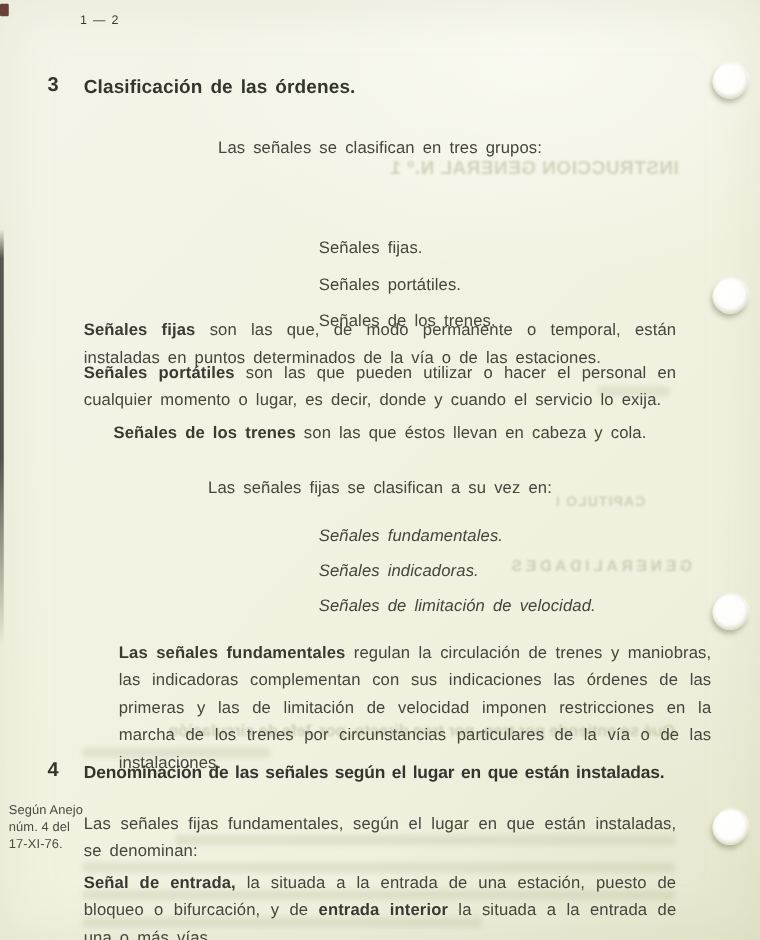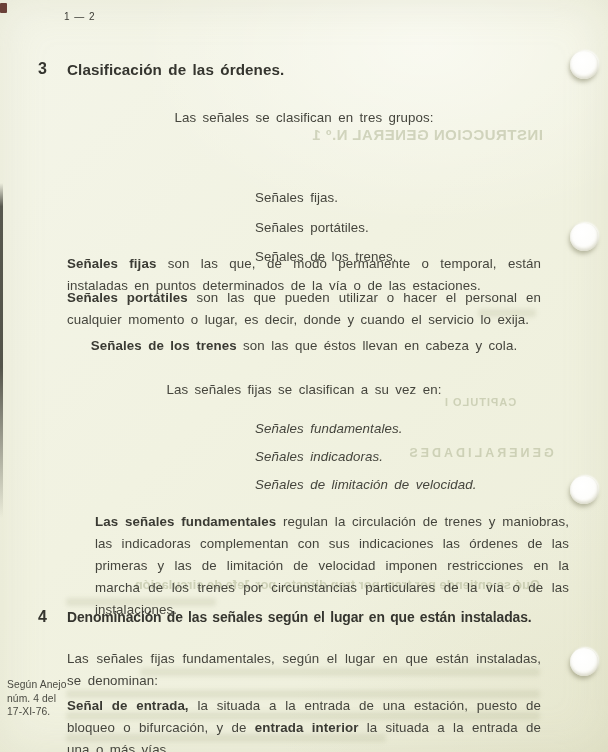--- a/index.html
+++ b/index.html
@@ -47,21 +47,21 @@
   
   .siglist{
     left:255px;top:0;width:280px;
     font-size:13.3px;color:#45453d;
     letter-spacing:0.1px;word-spacing:2.6px;
     text-align:left;
   }
   .siglist .item{display:block;}
   
   .marginnote{
-    left:7px;top:678px;width:60px;
+    left:7px;top:642px;width:60px;
     font-size:10.3px;line-height:13.5px;
     color:#4a4a42;letter-spacing:0.1px;
     text-align:left;
   }
   .marginnote span{display:block;}
   
   .punch{
     width:28px;height:28px;border-radius:50%;
     background:radial-gradient(circle at 42% 34%, #ffffff 0%, #fdfdfb 55%, #efedd f 100%);
     background:radial-gradient(circle at 42% 34%, #ffffff 0%, #fdfdfb 55%, #efeddf 100%);

